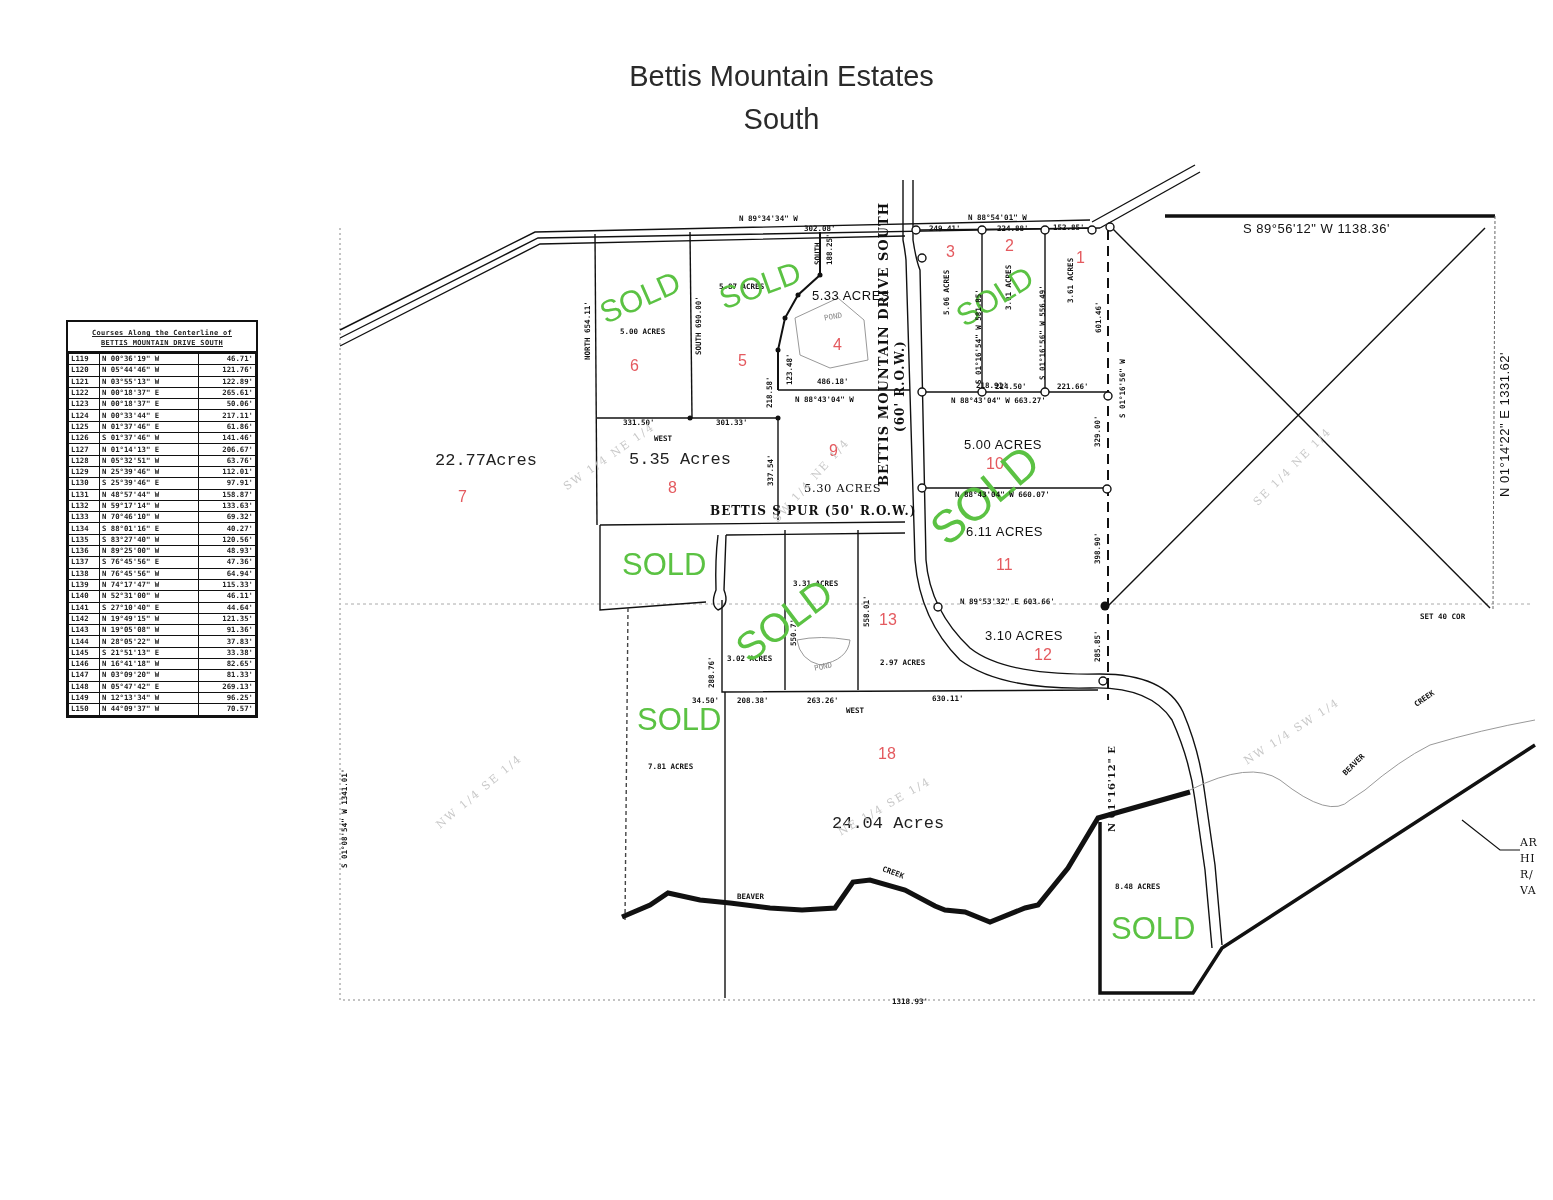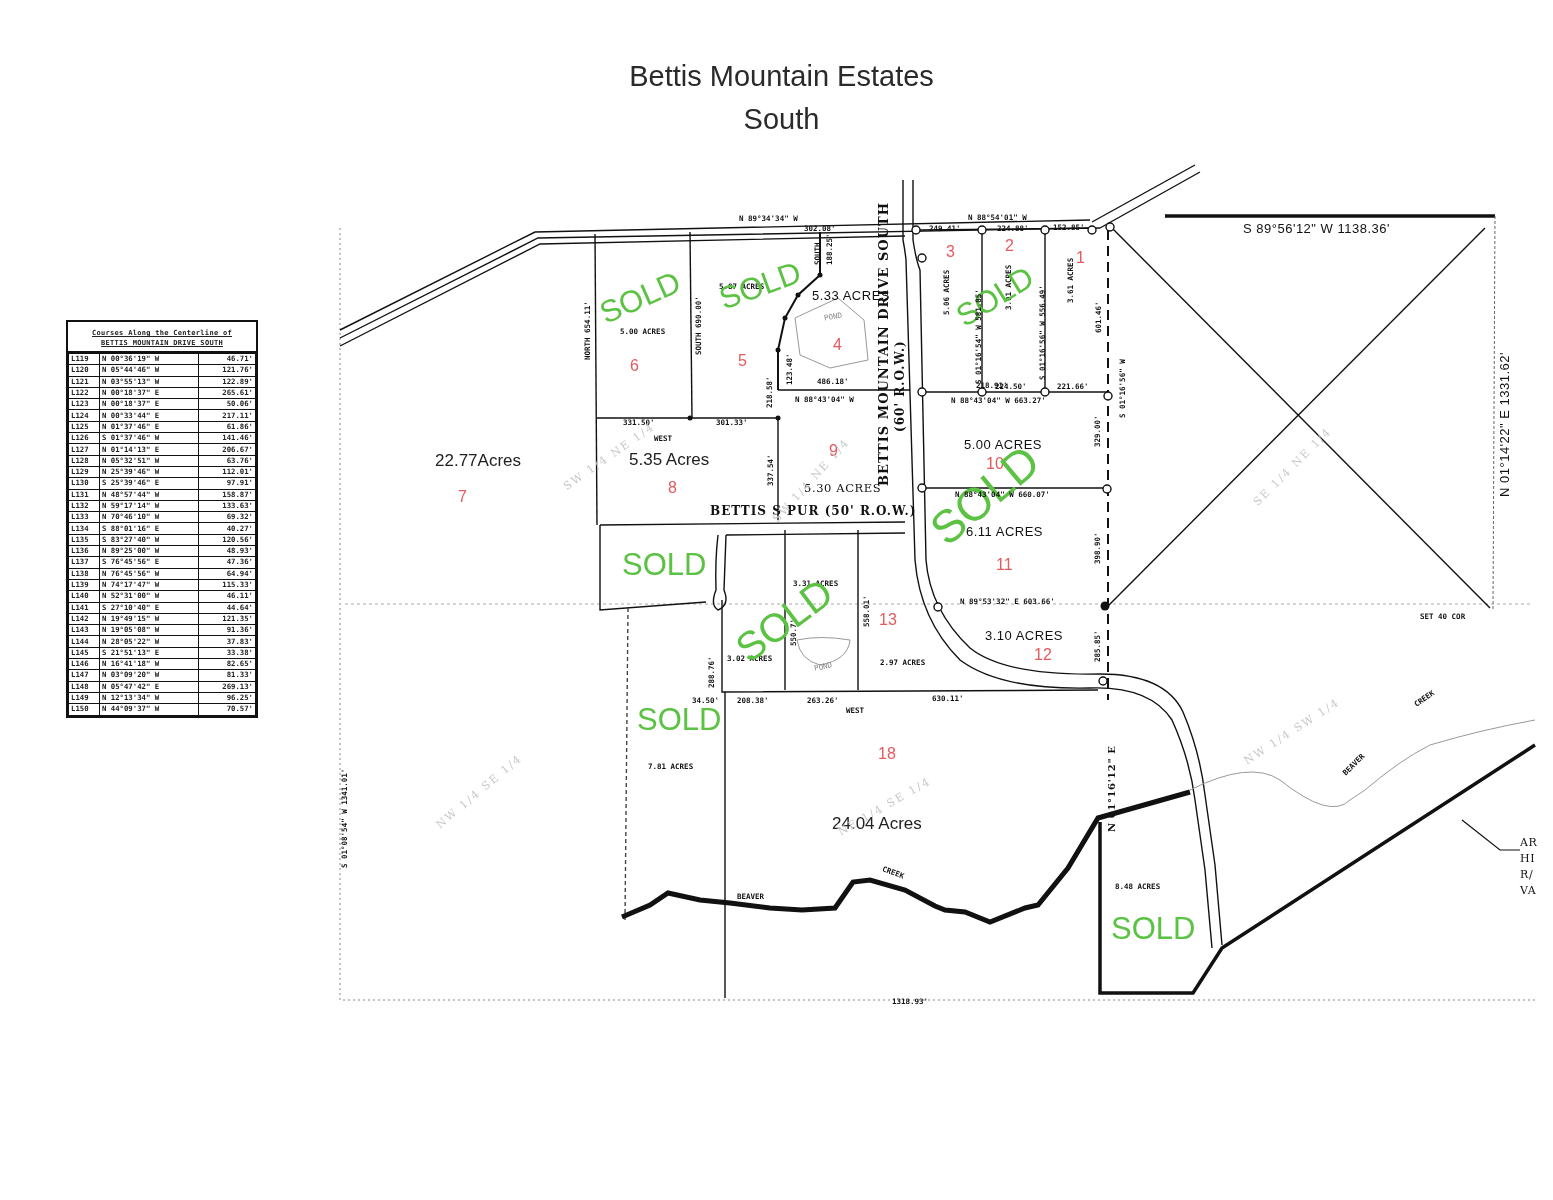--- a/index.html
+++ b/index.html
@@ -10,21 +10,21 @@
   #courses { position: absolute; left: 66px; top: 320px; width: 188px; border: 2px solid #111; background: #fff; font-family: "DejaVu Sans Mono", monospace; font-weight: bold; }
   #courses .head { text-align: center; font-size: 7px; line-height: 10px; padding: 6px 2px 3px; border-bottom: 2px solid #111; letter-spacing: 0.3px; text-decoration: underline; }
   #courses table { border-collapse: collapse; width: 100%; font-size: 7.3px; }
   #courses td { border: 1px solid #111; padding: 0 2px; height: 10.3px; line-height: 10px; white-space: nowrap; }
   #courses td.c1 { width: 26px; }
   #courses td.c3 { text-align: right; }
   svg#map { position: absolute; left: 0; top: 0; }
   .lbl { position: absolute; white-space: nowrap; }
   .sold { color: #5bc243; font-family: "Liberation Sans", sans-serif; font-size: 31px; }
   .lotnum { color: #e45a5f; font-family: "Liberation Sans", sans-serif; font-size: 16px; }
-  .acres-big { font-family: Liberation Sans, sans-serif; font-size: 17px; color: #222; }
+  .acres-big { font-family: Liberation Mono, monospace; font-size: 17px; color: #222; }
   .survey { font-family: "DejaVu Sans Mono", monospace; font-weight: bold; font-size: 7.5px; color: #111; }
   .survey-md { font-family: "DejaVu Serif", serif; font-size: 11.5px; color: #111; letter-spacing: 0.6px; }
   .survey-lg { font-family: "Liberation Sans", sans-serif; font-size: 13px; color: #111; letter-spacing: 0.5px; }
   .road { font-family: "DejaVu Serif", serif; font-weight: bold; font-size: 12px; color: #111; letter-spacing: 1px; }
   .quarter { font-family: "DejaVu Serif", serif; font-size: 11px; color: #c8c8c8; letter-spacing: 2px; }
   .rot90 { transform-origin: 0 0; transform: rotate(-90deg); }
 </style>
 </head>
 <body>
 

